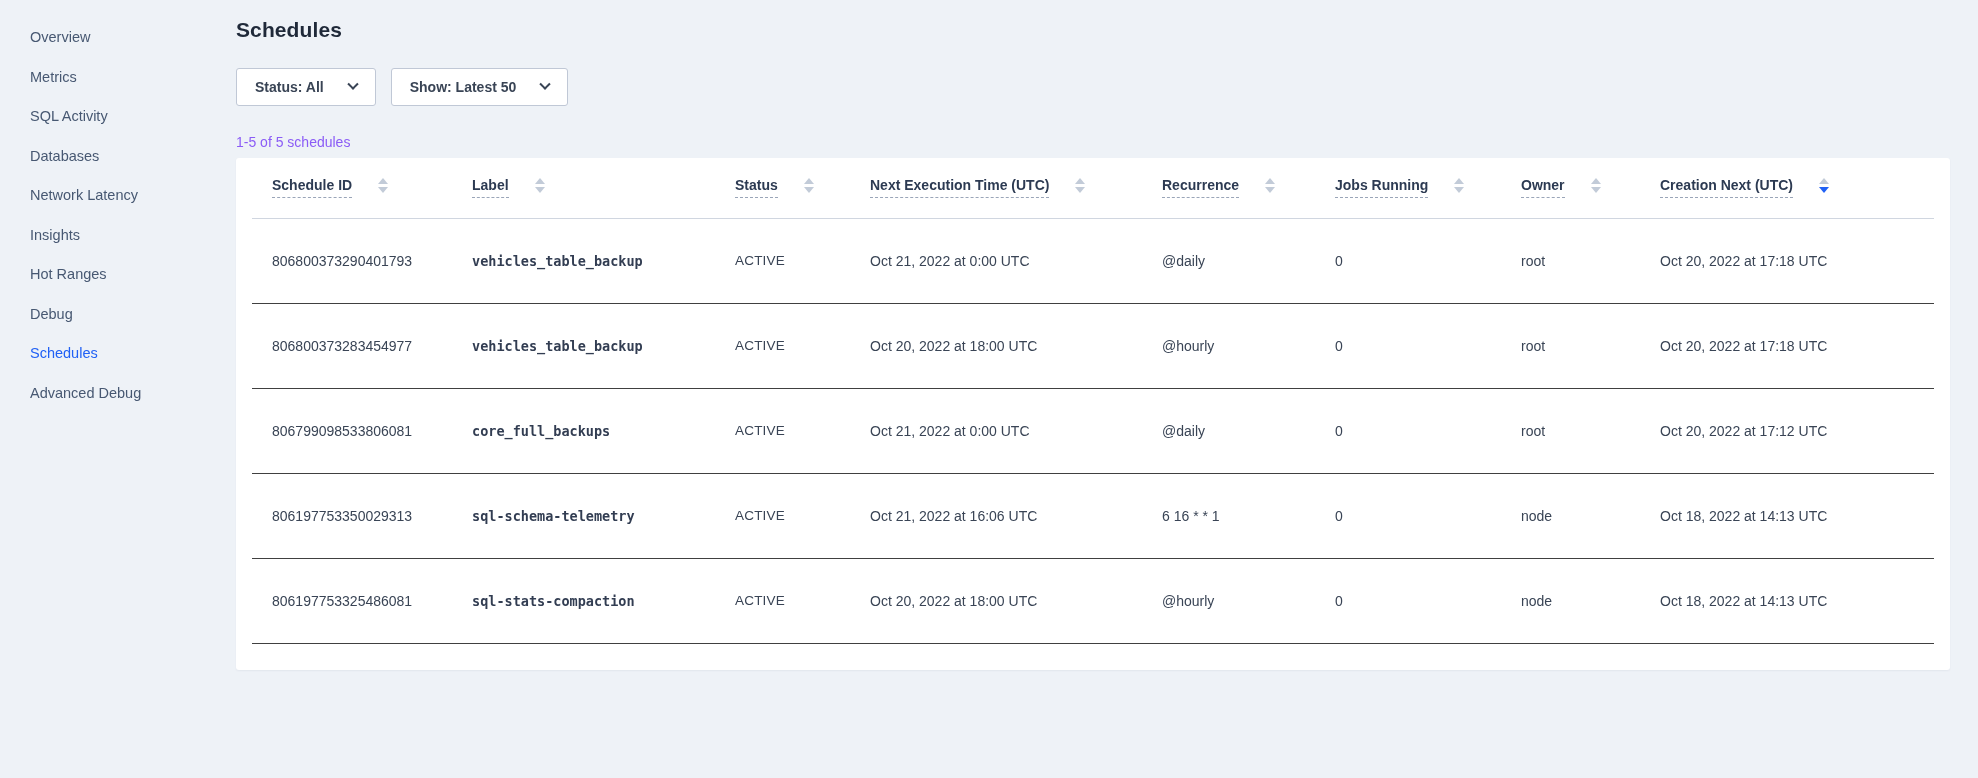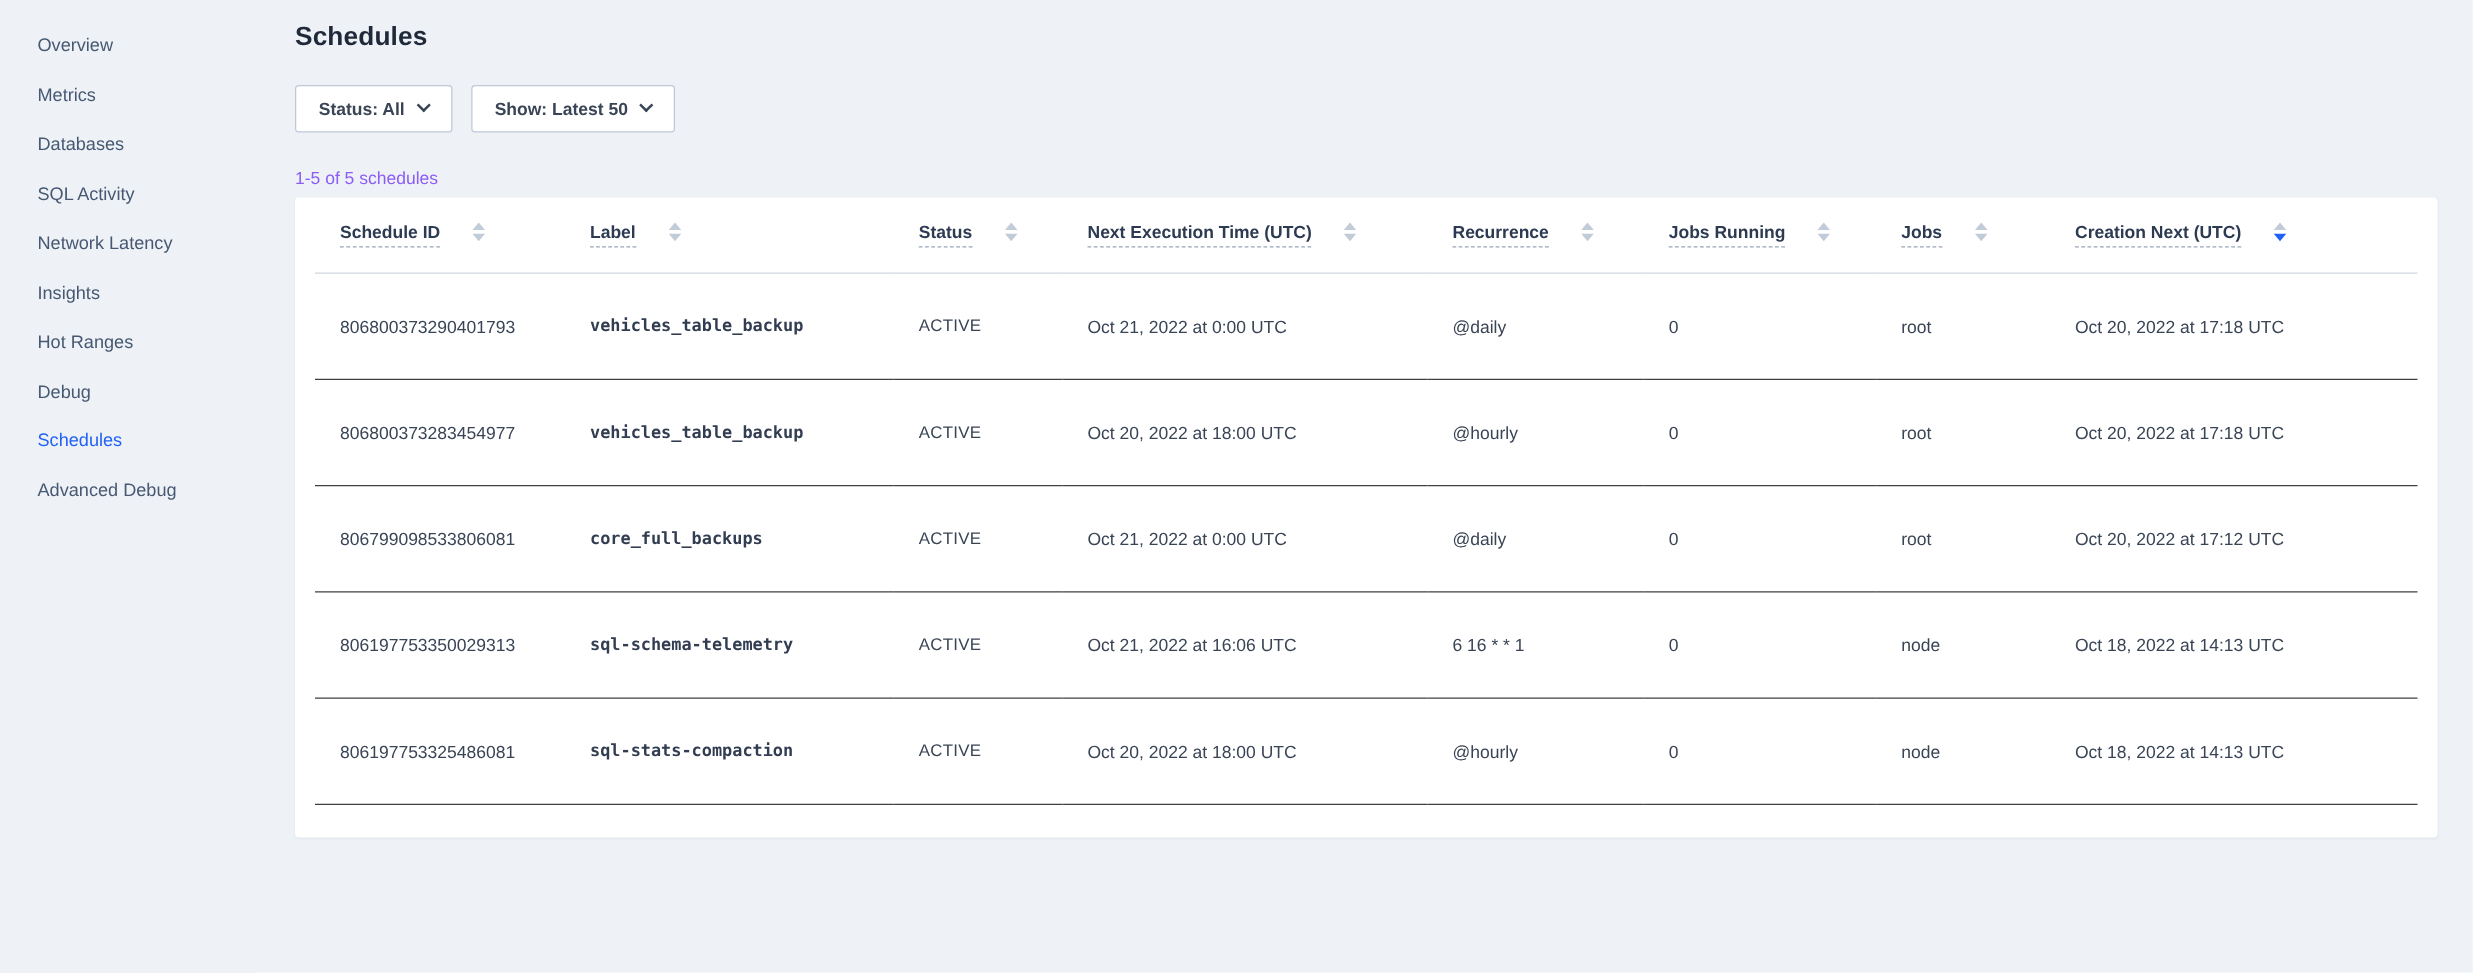--- a/index.html
+++ b/index.html
@@ -34,21 +34,21 @@
   .main { flex: 1; padding: 18px 28px 0 0; }
   h1.page-title {
     font-size: 21px;
     font-weight: 700;
     color: #1f2939;
     letter-spacing: 0.1px;
     margin-bottom: 26px;
   }
   .filters { display: flex; gap: 15px; margin-bottom: 28px; }
   .filter-btn {
-    display: inline-flex; align-items: center; gap: 11px;
+    display: inline-flex; align-items: center; gap: 25px;
     height: 38px;
     padding: 0 18px;
     background: #ffffff;
     border: 1px solid #c0c8d6;
     border-radius: 3px;
     font-family: "Liberation Sans", sans-serif;
     font-size: 14px; font-weight: 700;
     color: #394455;
     cursor: pointer;
   }
@@ -110,22 +110,22 @@
   td.status { font-size: 13.5px; letter-spacing: 0.2px; }
 </style>
 </head>
 <body>
 
 <div class="page">
 
   <nav class="sidebar">
       <a class="nav-item">Overview</a>
       <a class="nav-item">Metrics</a>
+      <a class="nav-item">SQL Activity</a>
       <a class="nav-item">Databases</a>
-      <a class="nav-item">SQL Activity</a>
       <a class="nav-item">Network Latency</a>
       <a class="nav-item">Insights</a>
       <a class="nav-item">Hot Ranges</a>
       <a class="nav-item">Debug</a>
       <a class="nav-item active">Schedules</a>
       <a class="nav-item">Advanced Debug</a>
     </nav>
 
   <main class="main">
     <h1 class="page-title">Schedules</h1>
@@ -206,21 +206,21 @@
                 <div class="th-inner">
                   <span class="th-label">Jobs Running</span>
                   <span class="sort-icon">
                     <i class="tri up"></i>
                     <i class="tri down"></i>
                   </span>
                 </div>
               </th>
               <th>
                 <div class="th-inner">
-                  <span class="th-label">Jobs</span>
+                  <span class="th-label">Owner</span>
                   <span class="sort-icon">
                     <i class="tri up"></i>
                     <i class="tri down"></i>
                   </span>
                 </div>
               </th>
               <th>
                 <div class="th-inner">
                   <span class="th-label">Creation Next (UTC)</span>
                   <span class="sort-icon sort-desc">

